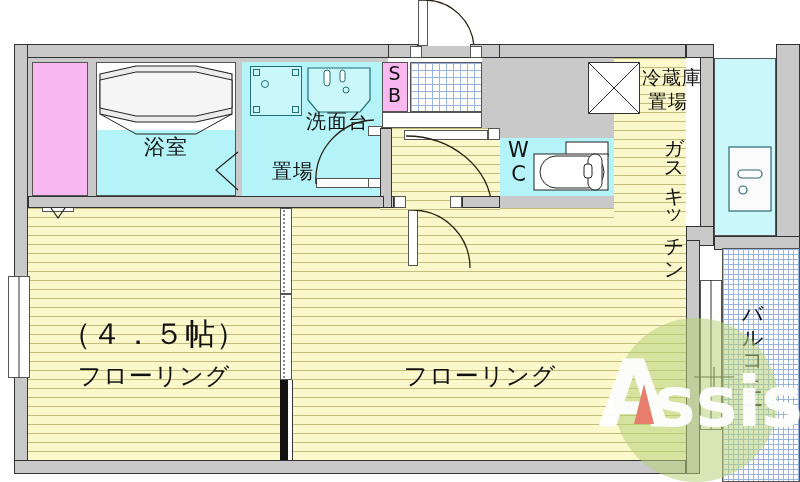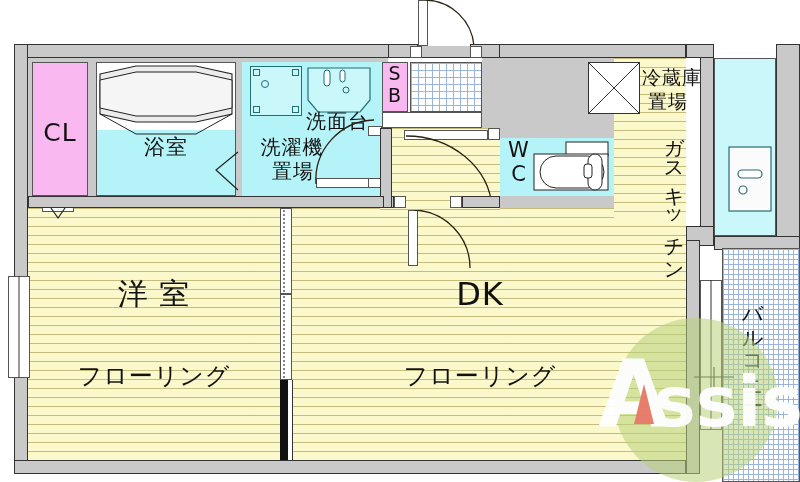--- a/index.html
+++ b/index.html
@@ -74,21 +74,20 @@
 
   <div class="abs floor" style="left:286px;top:208px;width:400px;height:252px;"></div>
 
   <div class="abs floor" style="left:380px;top:128px;width:120px;height:82px;"></div>
 
   <div class="abs floor" style="left:614px;top:58px;width:72px;height:160px;"></div>
 
   <div class="abs wall-plain" style="left:28px;top:58px;width:360px;height:150px;"></div>
 
   <div class="abs pink outline-thin" style="left:32px;top:62px;width:56px;height:134px;"></div>
-  <div class="lbl lbl-c" style="left:32px;top:118px;width:56px;font-size:25px;">CL</div>
 
   <div class="abs white outline-thin" style="left:42px;top:196px;width:32px;height:16px;"></div>
   <svg class="abs" style="left:42px;top:196px;width:32px;height:24px;" viewBox="0 0 32 24">
     <polyline points="2,2 16,22 30,2" fill="none" stroke="#222" stroke-width="1.2"></polyline>
   </svg>
 
   <div class="abs white outline-thin" style="left:96px;top:62px;width:140px;height:134px;"></div>
   <div class="abs cyan" style="left:97px;top:130px;width:138px;height:65px;"></div>
 
   <svg class="abs" style="left:96px;top:62px;width:140px;height:78px;" viewBox="0 0 140 78">
@@ -111,21 +110,20 @@
   <div class="abs" style="left:292px;top:106px;width:7px;height:7px;border:1px solid #1f6f77;"></div>
   <div class="abs" style="left:261px;top:80px;width:8px;height:8px;border:1.2px solid #1f6f77;border-radius:50%;"></div>
 
   <svg class="abs" style="left:306px;top:66px;width:66px;height:50px;" viewBox="0 0 66 50">
     <path d="M2,2 L64,2 L64,34 L54,46 L12,46 L2,34 Z" fill="#c9f7fa" stroke="#1f6f77" stroke-width="1.2"></path>
     <rect x="18" y="4" width="6" height="16" rx="3" fill="#ffffff" stroke="#1f6f77" stroke-width="1"></rect>
     <rect x="34" y="4" width="5" height="12" rx="2.5" fill="#ffffff" stroke="#1f6f77" stroke-width="1"></rect>
     <circle cx="40" cy="24" r="3" fill="none" stroke="#1f6f77" stroke-width="1"></circle>
   </svg>
   <div class="lbl" style="left:306px;top:110px;font-size:20px;">洗面台</div>
-  <div class="lbl lbl-c" style="left:242px;top:136px;width:100px;font-size:20px;">洗濯機</div>
   <div class="lbl lbl-c" style="left:248px;top:160px;width:90px;font-size:20px;">置場</div>
 
   <div class="abs white outline-thin" style="left:316px;top:178px;width:58px;height:10px;"></div>
   <svg class="abs" style="left:312px;top:118px;width:64px;height:70px;" viewBox="0 0 64 70">
     <path d="M62,2 A60,60 0 0 0 4,66" fill="none" stroke="#2b2112" stroke-width="1.3"></path>
   </svg>
 
   <div class="abs white outline-thin" style="left:368px;top:126px;width:14px;height:10px;"></div>
   <div class="abs white outline-thin" style="left:368px;top:178px;width:14px;height:10px;"></div>
 
@@ -206,24 +204,23 @@
 
   <div class="abs white outline-thin" style="left:700px;top:280px;width:22px;height:150px;"></div>
   <svg class="abs" style="left:700px;top:280px;width:22px;height:150px;" viewBox="0 0 22 150">
     <line x1="11" y1="0" x2="11" y2="150" stroke="#333" stroke-width="1"></line>
   </svg>
   <svg class="abs" style="left:694px;top:366px;width:40px;height:22px;" viewBox="0 0 40 22">
     <line x1="0" y1="11" x2="40" y2="11" stroke="#333" stroke-width="1.2"></line>
     <line x1="20" y1="1" x2="20" y2="21" stroke="#333" stroke-width="1.2"></line>
   </svg>
 
-  <div class="lbl lbl-c" style="left:28px;top:276px;width:252px;font-size:30px;">洋 室</div>
+  <div class="lbl lbl-c" style="left:28px;top:316px;width:252px;font-size:30px;">（４．５帖）</div>
   <div class="lbl lbl-c" style="left:28px;top:362px;width:252px;font-size:24px;">フローリング</div>
 
-  <div class="lbl lbl-c" style="left:340px;top:276px;width:280px;font-size:32px;">DK</div>
   <div class="lbl lbl-c" style="left:340px;top:362px;width:280px;font-size:24px;">フローリング</div>
 
   <div class="abs white outline-thin" style="left:280px;top:208px;width:12px;height:86px;"></div>
   <svg class="abs" style="left:280px;top:208px;width:12px;height:86px;" viewBox="0 0 12 86">
     <line x1="4" y1="2" x2="4" y2="84" stroke="#555" stroke-width="1.4" stroke-dasharray="2,2"></line>
   </svg>
   <div class="abs white outline-thin" style="left:280px;top:294px;width:12px;height:86px;"></div>
   <svg class="abs" style="left:280px;top:294px;width:12px;height:86px;" viewBox="0 0 12 86">
     <line x1="4" y1="2" x2="4" y2="84" stroke="#555" stroke-width="1.4" stroke-dasharray="2,2"></line>
   </svg>

